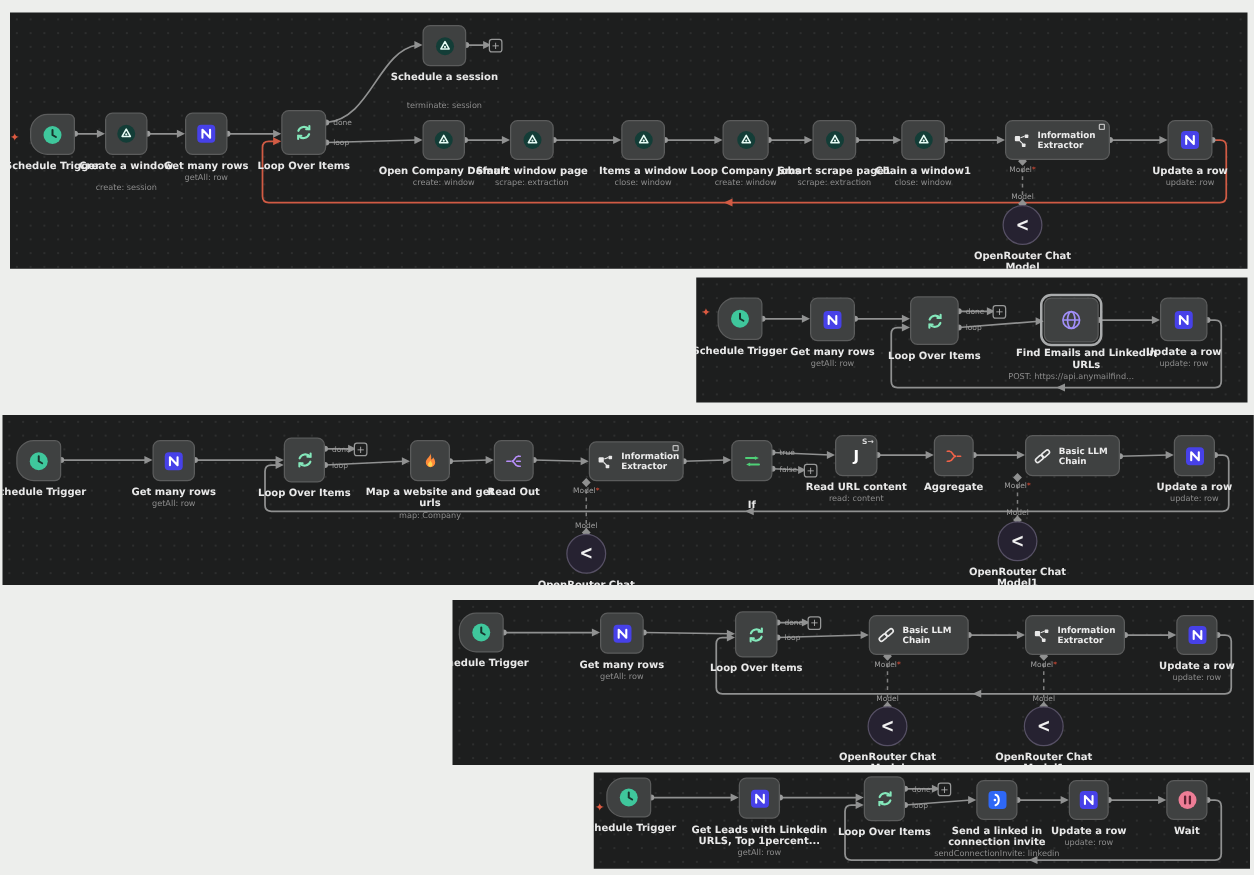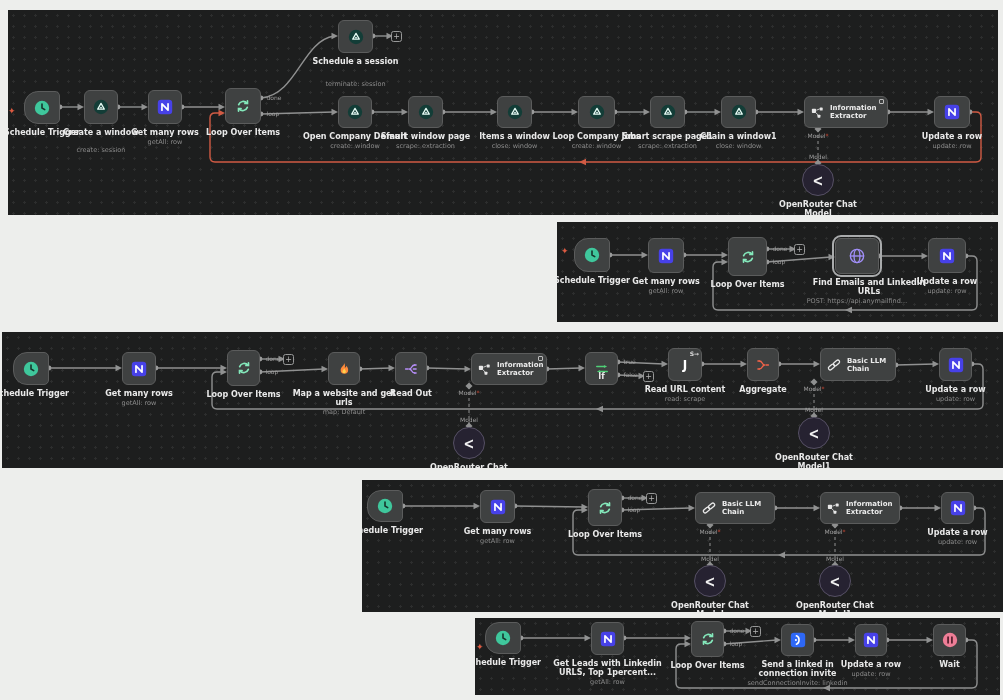--- a/index.html
+++ b/index.html
@@ -406,21 +406,21 @@
       <div class="plusbox" style="left: 281px; top: 22px;">+</div>
       <div class="node " style="left: 326px; top: 20px; width: 32px; height: 33px;">
         <div class="icon">
           <svg width="16" height="16" viewBox="0 0 20 20">
             <path d="M10.2 1.8c1.2 3.2-4.4 5.4-4.4 9.4a4.7 4.7 0 0 0 9.4 0c0-2.1-1-3.7-2.1-5.2-.3 1.3-1 2.1-2.1 2.3.7-2.3-.1-4.6-.8-6.5Z" fill="#ff8a3a"></path>
             <path d="M10 9c.6 1.6-2 2.4-2 4.2a2.2 2.2 0 0 0 4.4 0C12.4 11.7 11 10.4 10 9Z" fill="#ffd24d"></path>
           </svg>
         </div>
       </div>
       <div class="nlabel" style="left: 267px; top: 57px; width: 150px;">Map a website and get<br>urls</div>
-      <div class="nsub" style="left: 267px; top: 76px; width: 150px;">map: Default</div>
+      <div class="nsub" style="left: 267px; top: 76px; width: 150px;">map: Company</div>
       <div class="node " style="left: 393px; top: 20px; width: 32px; height: 33px;">
         <div class="icon">
           <svg width="16" height="16" viewBox="0 0 20 20" fill="none" stroke="#b78ef9" stroke-width="1.7" stroke-linecap="round">
             <path d="M3.2 10h3.4"></path>
             <path d="M14.6 5c-4.6 0-2.6 5-7 5 4.4 0 2.4 5 7 5"></path>
             <path d="M14.6 5h1.8M14.6 15h1.8M12.9 10h3.5"></path>
           </svg>
         </div>
       </div>
       <div class="nlabel" style="left: 334px; top: 57px; width: 150px;">Read Out</div>
@@ -439,30 +439,30 @@
       <div class="node " style="left: 583px; top: 20px; width: 33px; height: 33px;">
         <div class="icon">
           <svg width="16" height="16" viewBox="0 0 20 20">
             <path d="M3.5 6.8h9" stroke="#4fd077" stroke-width="2" stroke-linecap="round"></path>
             <path d="M12.4 4.9l4 1.9-4 1.9z" fill="#4fd077"></path>
             <path d="M16.5 13.2h-9" stroke="#4fd077" stroke-width="2" stroke-linecap="round"></path>
             <path d="M7.6 11.3l-4 1.9 4 1.9z" fill="#4fd077"></path>
           </svg>
         </div>
       </div>
-      <div class="nlabel" style="left: 524.5px; top: 40px; width: 150px;">If</div>
+      <div class="nlabel" style="left: 524.5px; top: 67px; width: 150px;">If</div>
       <div class="plusbox" style="left: 641px; top: 39px;">+</div>
       <div class="node " style="left: 666px; top: 16px; width: 34px; height: 33px;">
         <div class="icon">
           <span class="txticon" style="font-size:12px;">J</span>
         </div>
         <div class="badge-text">S→</div>
       </div>
       <div class="nlabel" style="left: 608px; top: 53px; width: 150px;">Read URL content</div>
-      <div class="nsub" style="left: 608px; top: 63px; width: 150px;">read: scrape</div>
+      <div class="nsub" style="left: 608px; top: 63px; width: 150px;">read: content</div>
       <div class="node " style="left: 745px; top: 16px; width: 32px; height: 33px;">
         <div class="icon">
           <svg width="16" height="16" viewBox="0 0 20 20" fill="none" stroke="#ef6248" stroke-width="1.7" stroke-linecap="round">
             <path d="M5.4 5c4.6 0 2.6 5 7 5-4.4 0-2.4 5-7 5"></path>
             <path d="M5.4 5H3.6M5.4 15H3.6M13.6 10h3.2"></path>
           </svg>
         </div>
       </div>
       <div class="nlabel" style="left: 686px; top: 53px; width: 150px;">Aggregate</div>
       <div class="node  wide" style="left: 818px; top: 16px; width: 76px; height: 33px;">

